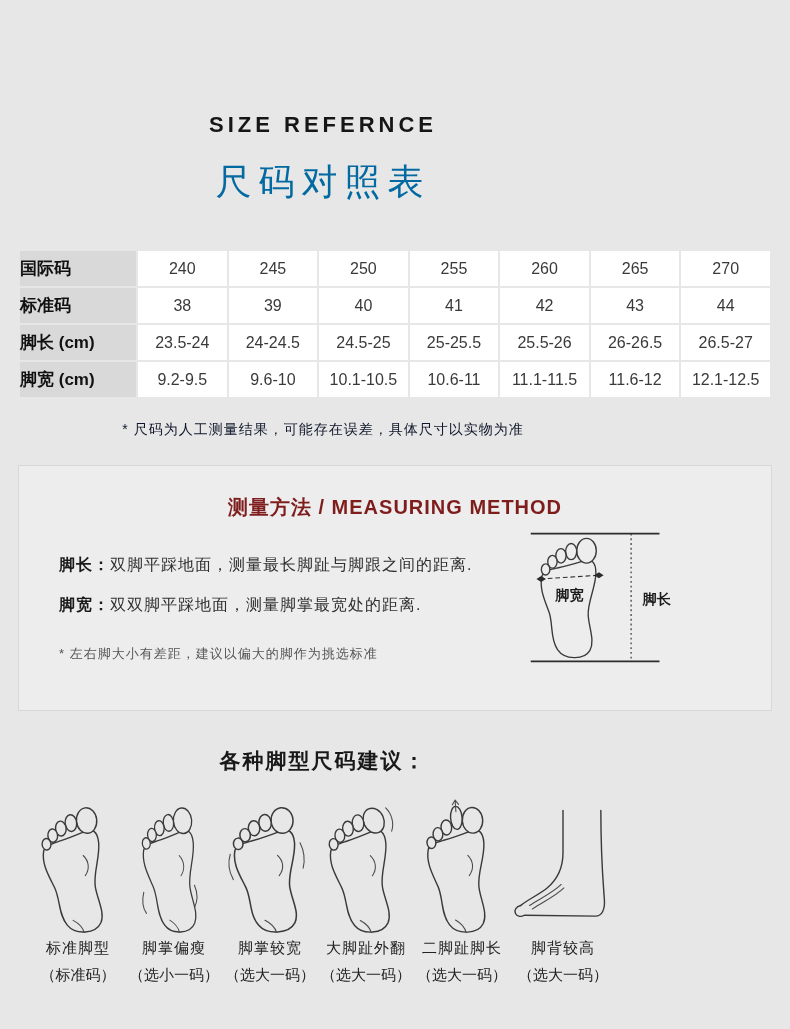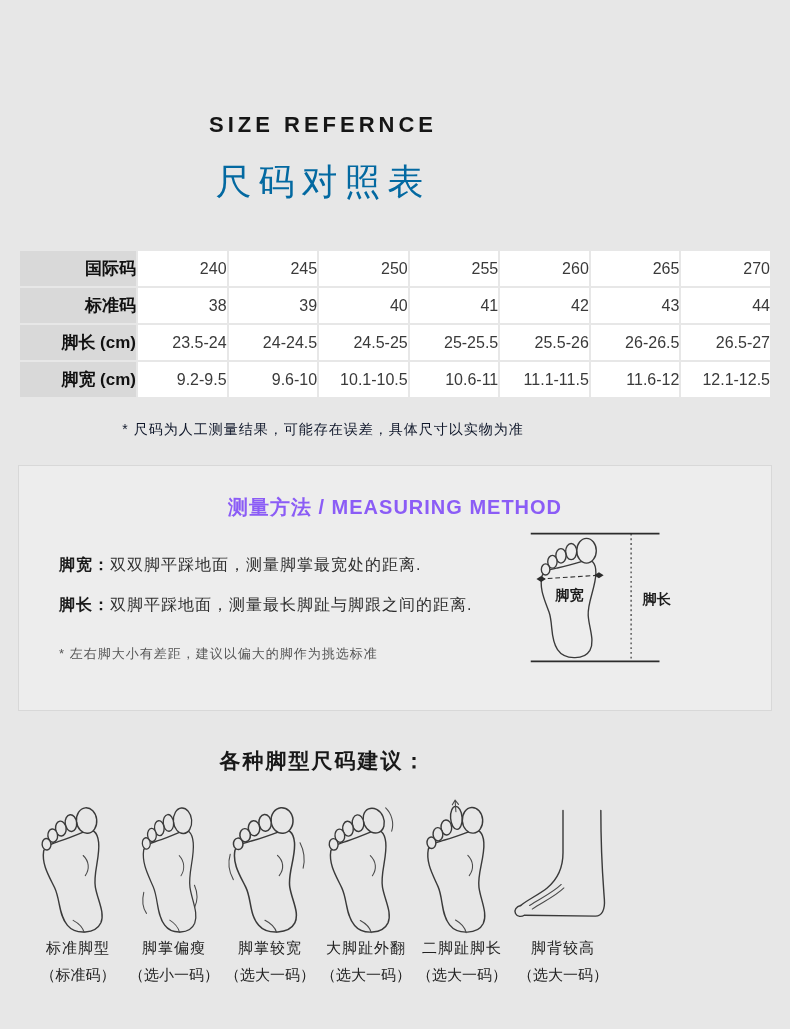--- a/index.html
+++ b/index.html
@@ -26,39 +26,39 @@
     letter-spacing:7px;color:#0369a1;margin-top:20px;
   }
 
   
   table.size-table{
     width:754px;margin:42px 18px 0;
     border-collapse:separate;border-spacing:2px;table-layout:fixed;
   }
   table.size-table th{
     width:116px;background:#d9d9d9;font-size:17px;font-weight:bold;
-    color:#111;height:35px;text-align:right;
+    color:#111;height:35px;text-align:left;
   }
   table.size-table td{
     background:#ffffff;font-size:16px;color:#3a3a3a;
-    height:35px;text-align:right;font-weight:normal;
+    height:35px;text-align:center;font-weight:normal;
   }
   .table-note{
     text-align:center;font-size:14px;color:#0f172a;
     margin-top:22px;letter-spacing:1px;
   }
 
   
   .measure-box{
     position:relative;width:754px;height:246px;margin:26px 18px 0;
     background:var(--panel-bg);border:1px solid #d8d8d8;
     padding:28px 40px 0;
   }
   .measure-title{
-    text-align:center;font-size:20px;font-weight:bold;color:#8b5cf6;
+    text-align:center;font-size:20px;font-weight:bold;color:#7f1d1d;
     letter-spacing:1px;
   }
   .measure-lines{margin-top:24px;width:500px;}
   .measure-line{font-size:16px;color:#2e2e2e;line-height:40px;letter-spacing:1px;}
   .m-label{font-weight:bold;color:#1b1b1b;}
   .measure-note{font-size:13px;color:#555;margin-top:20px;letter-spacing:1px;}
   .measure-diagram{position:absolute;top:60px;right:66px;}
 
   
   .section-title{
@@ -138,24 +138,24 @@
     </tr>
   </tbody>
     </table>
 
   <div class="table-note">* 尺码为人工测量结果，可能存在误差，具体尺寸以实物为准</div>
 
   <div class="measure-box">
     <div class="measure-title">测量方法 / MEASURING METHOD</div>
     <div class="measure-lines">
       <p class="measure-line">
-        <span class="m-label">脚宽：</span><span>双双脚平踩地面，测量脚掌最宽处的距离.</span>
+        <span class="m-label">脚长：</span><span>双脚平踩地面，测量最长脚趾与脚跟之间的距离.</span>
       </p>
       <p class="measure-line">
-        <span class="m-label">脚长：</span><span>双脚平踩地面，测量最长脚趾与脚跟之间的距离.</span>
+        <span class="m-label">脚宽：</span><span>双双脚平踩地面，测量脚掌最宽处的距离.</span>
       </p>
       <div class="measure-note">* 左右脚大小有差距，建议以偏大的脚作为挑选标准</div>
     </div>
 
     <div class="measure-diagram">
       <svg width="180" height="142" viewBox="0 0 190 150">
 
         <path class="heavy" d="M6,8 L142,8"></path>
         <path class="heavy" d="M6,143 L142,143"></path>
 

